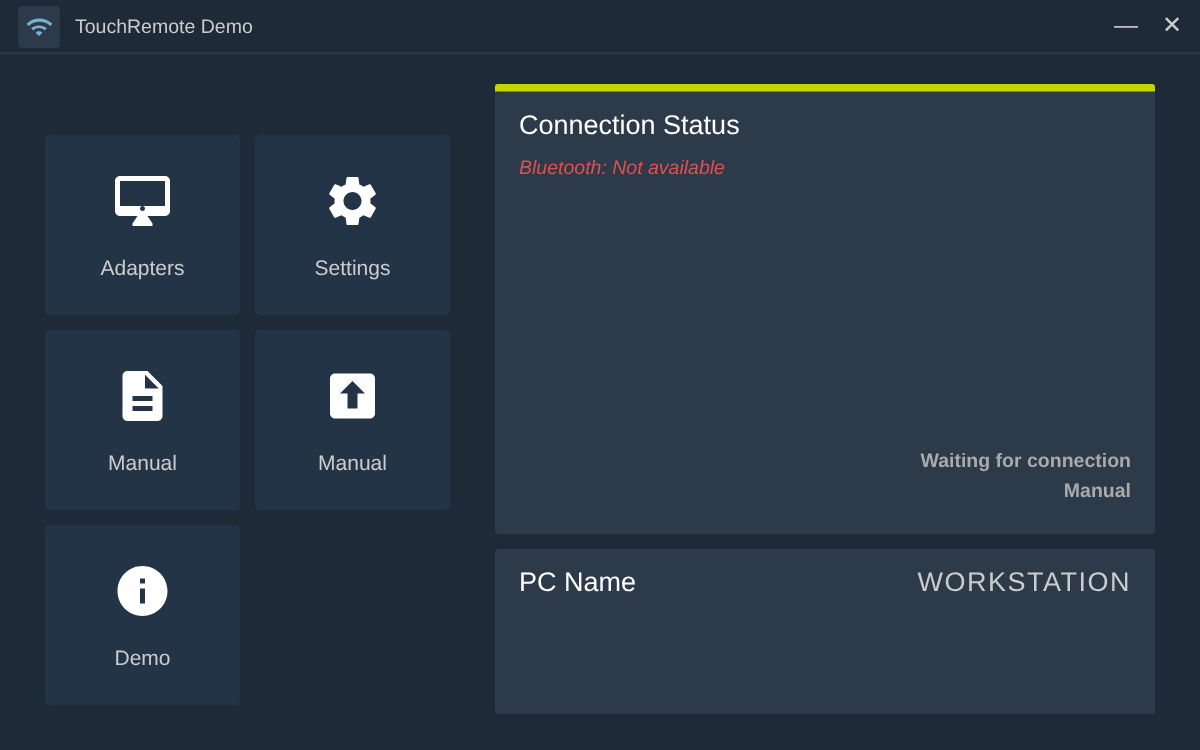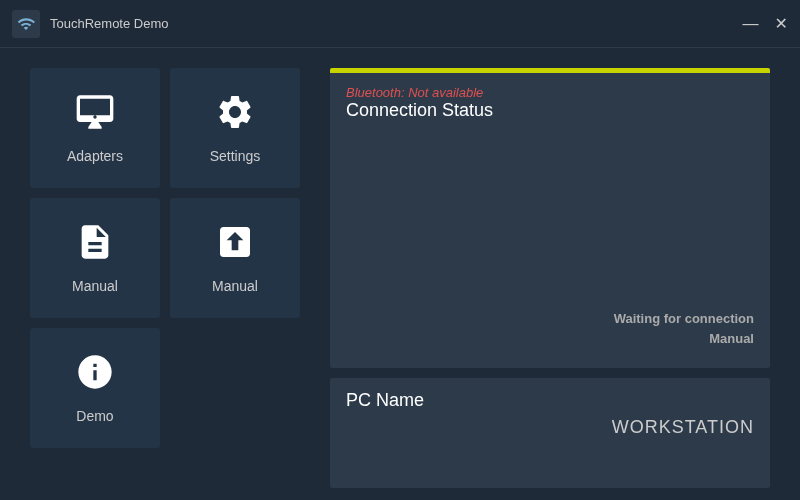--- a/index.html
+++ b/index.html
@@ -13,21 +13,21 @@
       height: 500px;
       background: #1e2a38;
       font-family: 'Segoe UI', Arial, sans-serif;
       color: #ffffff;
       overflow: hidden;
     }
 
     
     #titlebar {
       width: 100%;
-      height: 48px;
+      height: 36px;
       background: #1e2a38;
       display: flex;
       align-items: center;
       justify-content: space-between;
       padding: 0 12px;
       border-bottom: 1px solid #2c3a4a;
     }
 
     #titlebar-left {
       display: flex;
@@ -74,20 +74,21 @@
       gap: 30px;
       height: calc(500px - 40px);
     }
 
     
     #tiles-grid {
       display: grid;
       grid-template-columns: 130px 130px;
       grid-template-rows: 120px 120px 120px;
       gap: 10px;
+      margin-top: 34px;
     }
 
     .tile {
       background: #243447;
       border: none;
       border-radius: 3px;
       display: flex;
       flex-direction: column;
       align-items: center;
       justify-content: center;
@@ -174,21 +175,20 @@
       font-size: 18px;
       font-weight: 300;
       color: #ffffff;
     }
 
     #pc-name-value {
       font-size: 18px;
       color: #cccccc;
       text-align: right;
       letter-spacing: 1px;
-      margin-top: 27px;
     }
 
     
     .icon-svg {
       width: 40px;
       height: 40px;
       fill: #ffffff;
     }
   </style>
 </head>
@@ -261,22 +261,22 @@
     </div>
 
   </div>
 
   <div id="right-panel">
 
     <div id="connection-status-panel">
       <div id="connection-status-bar"></div>
       <div id="connection-status-inner">
         <div>
+          <div id="connection-status-title">Connection Status</div>
           <div id="bluetooth-status">Bluetooth: Not available</div>
-          <div id="connection-status-title">Connection Status</div>
         </div>
         <div id="connection-waiting">
           <span>Waiting for connection</span><br>
           <span>Manual</span>
         </div>
       </div>
     </div>
 
     <div id="pc-name-panel">
       <div id="pc-name-title">PC Name</div>

